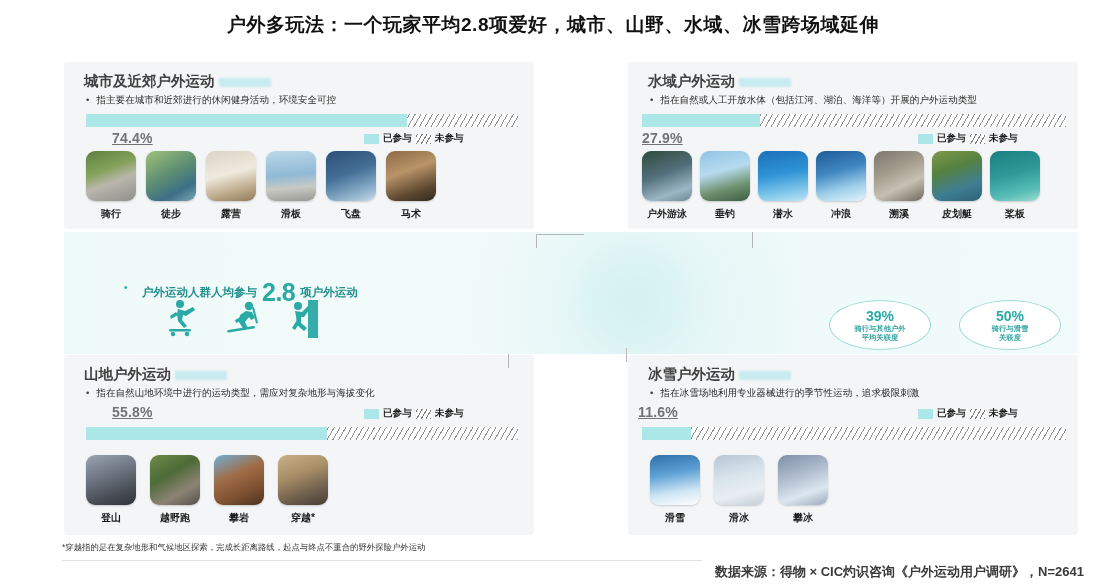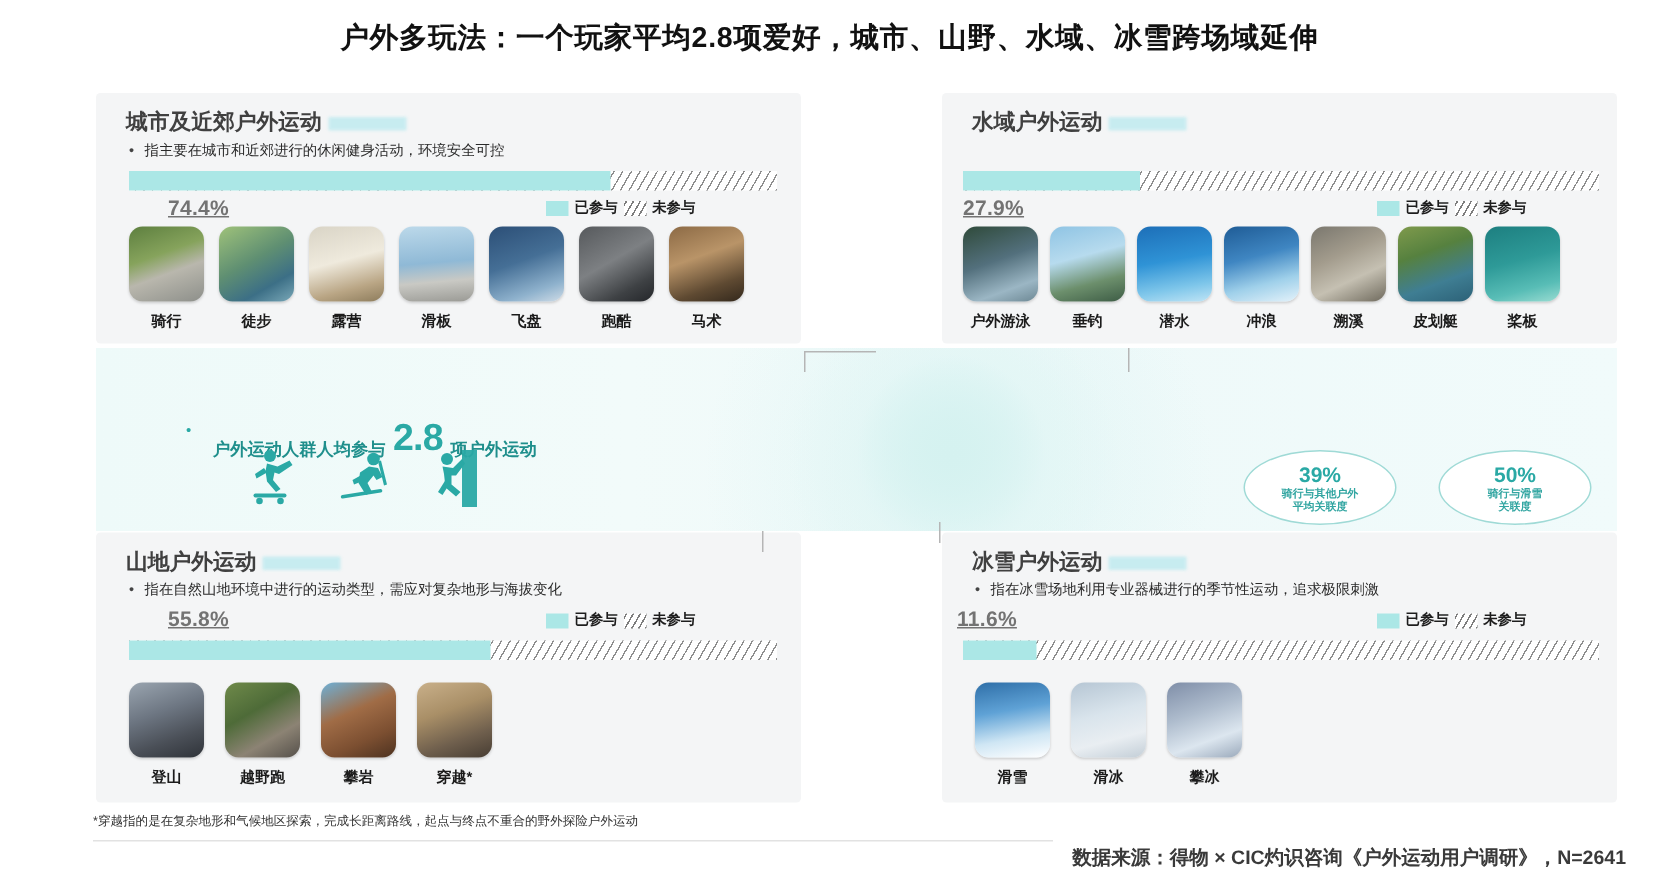--- a/index.html
+++ b/index.html
@@ -128,21 +128,21 @@
     background:
       radial-gradient(circle 110px at 570px 72px, #d5f2f0 0%, rgba(226,246,245,.55) 60%, rgba(240,250,250,0) 100%),
       radial-gradient(circle 62px at 570px 66px, #c7eeec 0%, rgba(199,238,236,0) 100%),
       radial-gradient(circle 170px at 575px 80px, rgba(206,240,239,.45) 0%, rgba(255,255,255,0) 100%),
       linear-gradient(90deg,#eefaf9 0%,#f2fbfa 35%,#eef9f9 60%,#f1fbfb 100%);
     overflow:hidden;
   }
   .center-stmt{
     position:absolute;left:78px;top:46px;
     font-size:11.5px;font-weight:bold;color:#1f8f8c;white-space:nowrap;
-    display:flex;align-items:flex-end;gap:2px;
+    display:flex;align-items:center;gap:2px;
   }
   .center-stmt .bigno{
     font-size:25px;font-weight:bold;color:#2aa9a5;
     margin:0 3px;letter-spacing:-.5px;
   }
   .center-bullet{
     position:absolute;left:60px;top:50px;color:#2aa9a5;font-size:10px;
   }
   .pictos{position:absolute;left:100px;top:66px;display:flex;gap:24px;}
   .pictos svg{display:block;}
@@ -210,33 +210,32 @@
         </div>
         <div class="act">
           <div class="thumb t-skate"></div>
           <div class="cap">滑板</div>
         </div>
         <div class="act">
           <div class="thumb t-fris"></div>
           <div class="cap">飞盘</div>
         </div>
         <div class="act">
-          <div class="thumb t-park"></div>
-          <div class="cap">跑酷</div>
-        </div>
-        <div class="act">
           <div class="thumb t-horse"></div>
           <div class="cap">马术</div>
         </div>
       </div>
   </div>
 
   <div class="panel" id="panel-water">
     <div class="panel-head">
       <span>水域户外运动</span><span class="hl"></span>
+    </div>
+    <div class="panel-desc">
+      <span class="dot">•</span><span>指在自然或人工开放水体（包括江河、湖泊、海洋等）开展的户外运动类型</span>
     </div>
     <div class="bar-wrap" style="left:14px;top:52px;width:424px;">
       <div class="bar-track"></div>
       <div class="bar-fill" style="width:27.9%;"></div>
     </div>
     <div class="bar-pct" style="left:14px;top:68px;">27.9%</div>
     <div class="legend" style="left:290px;top:70px;">
       <span class="sw-solid"></span>
       <span>已参与</span>
       <span class="sw-hatch"></span>

